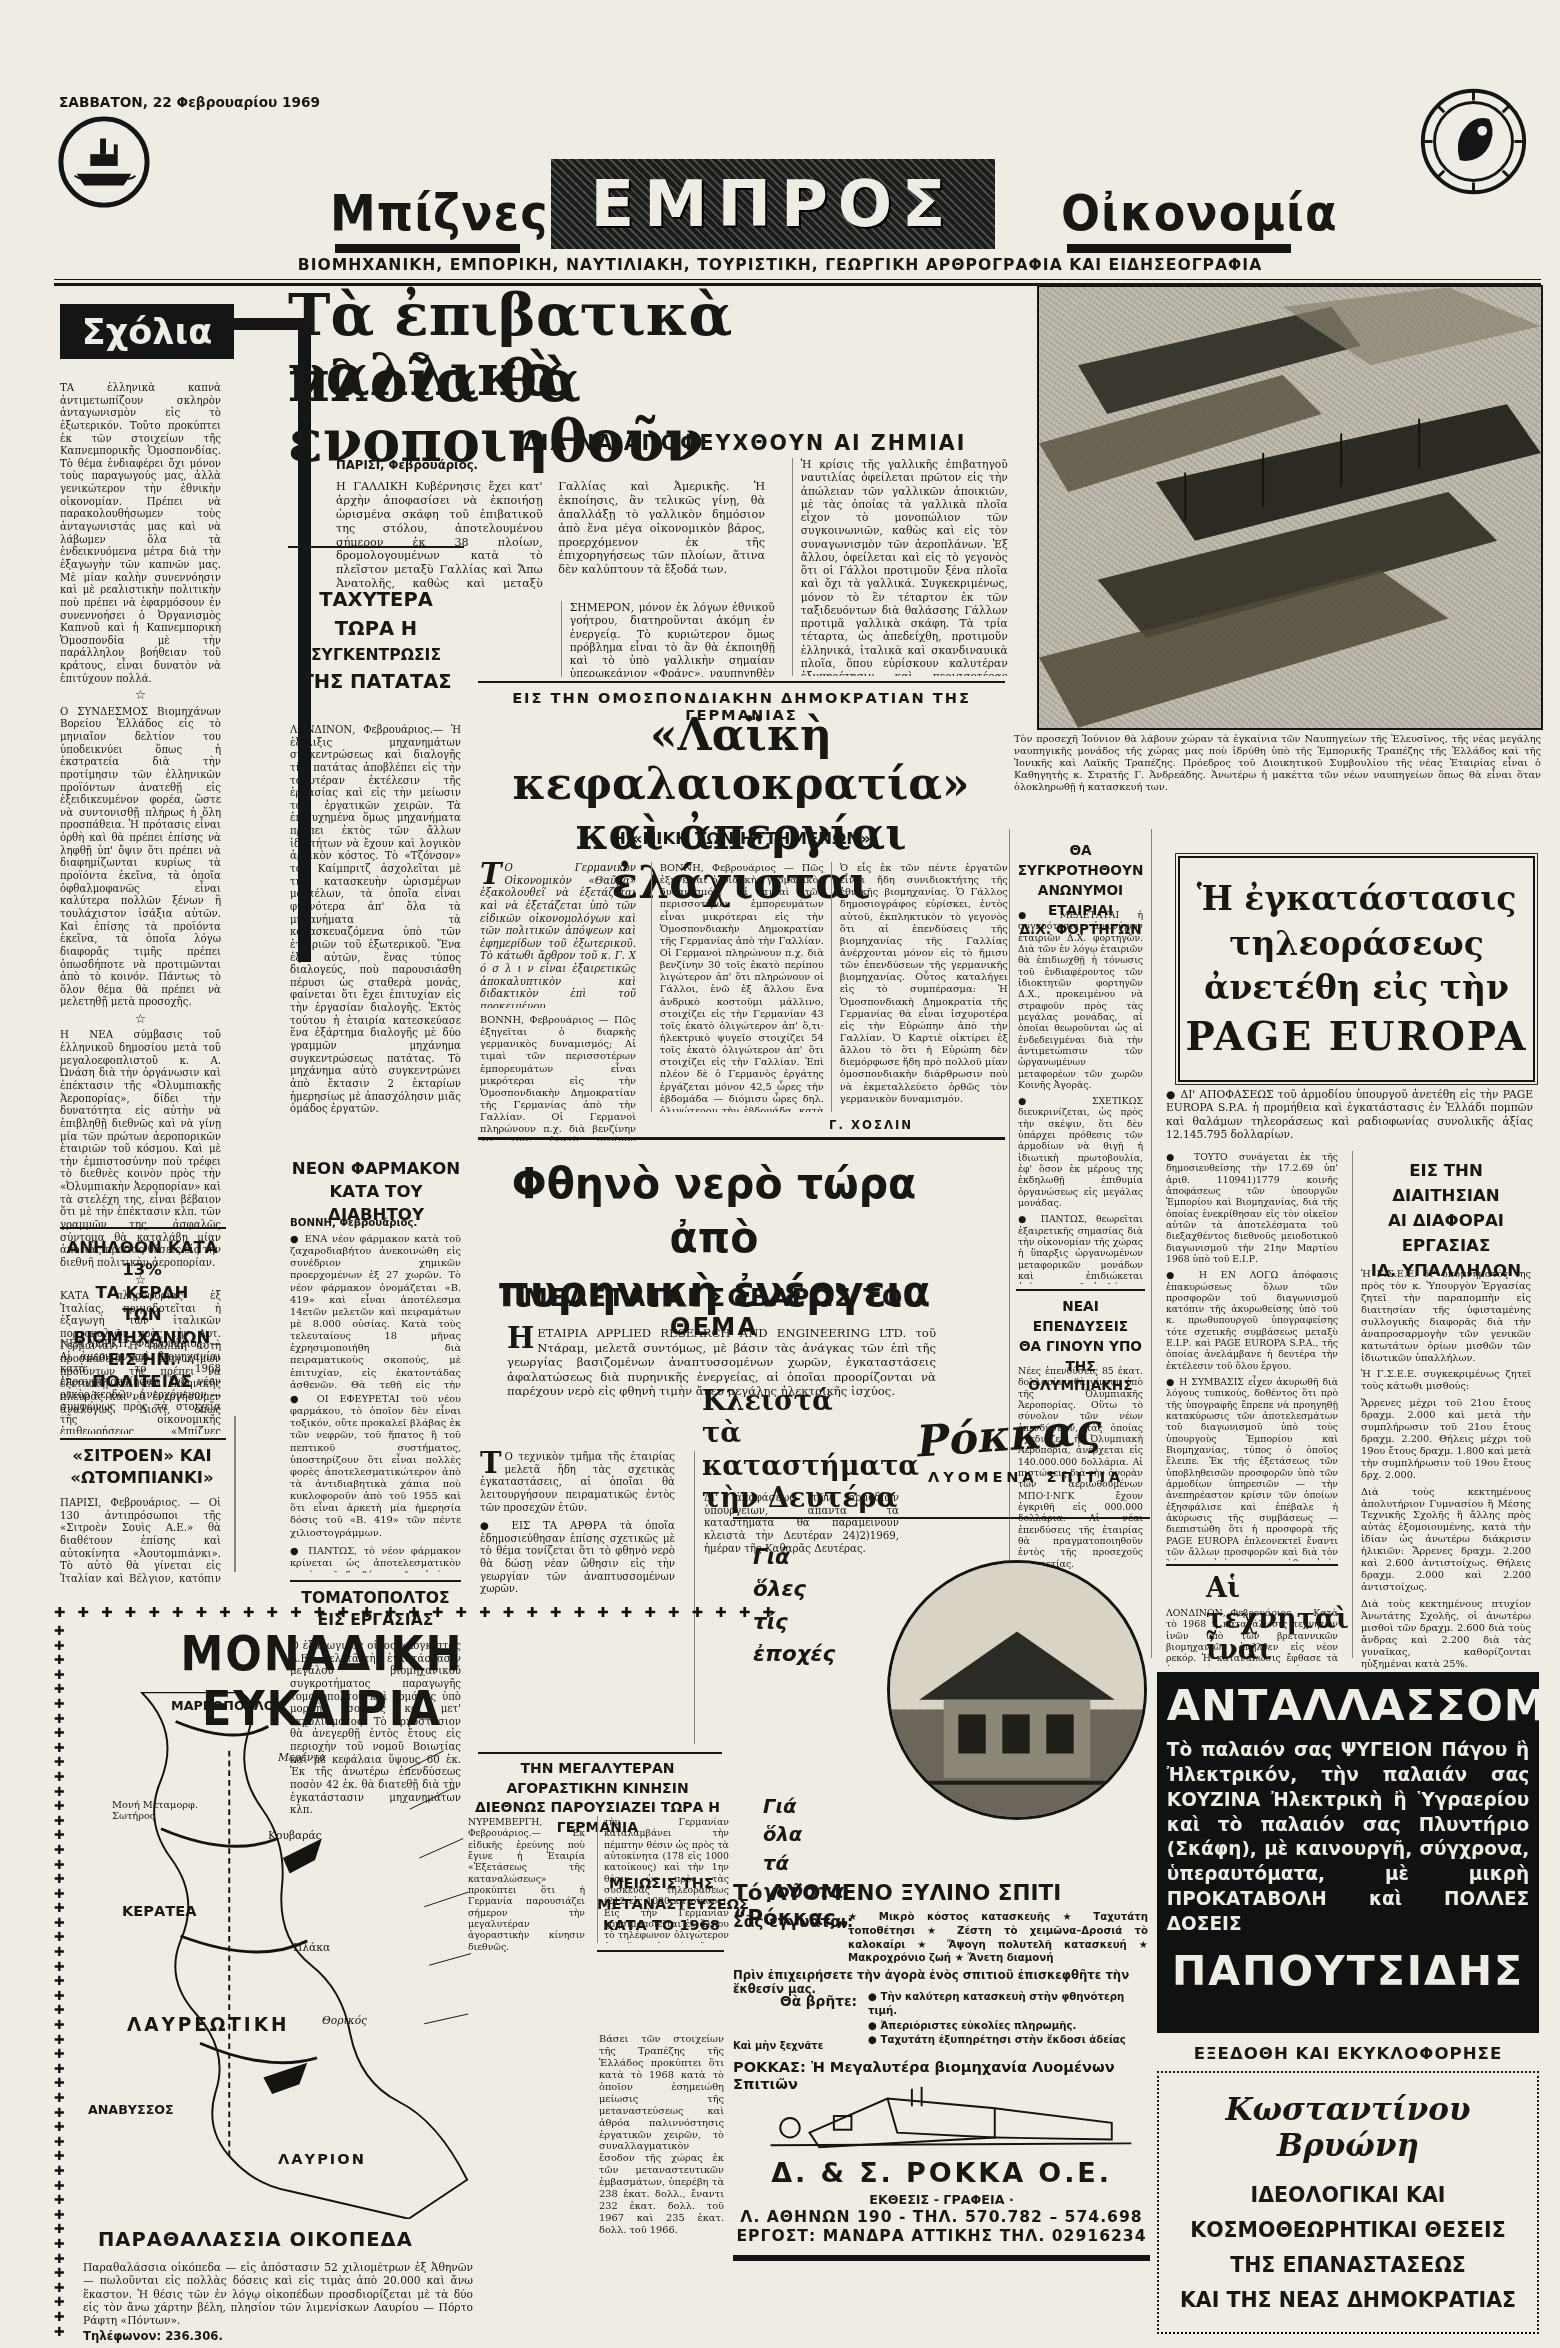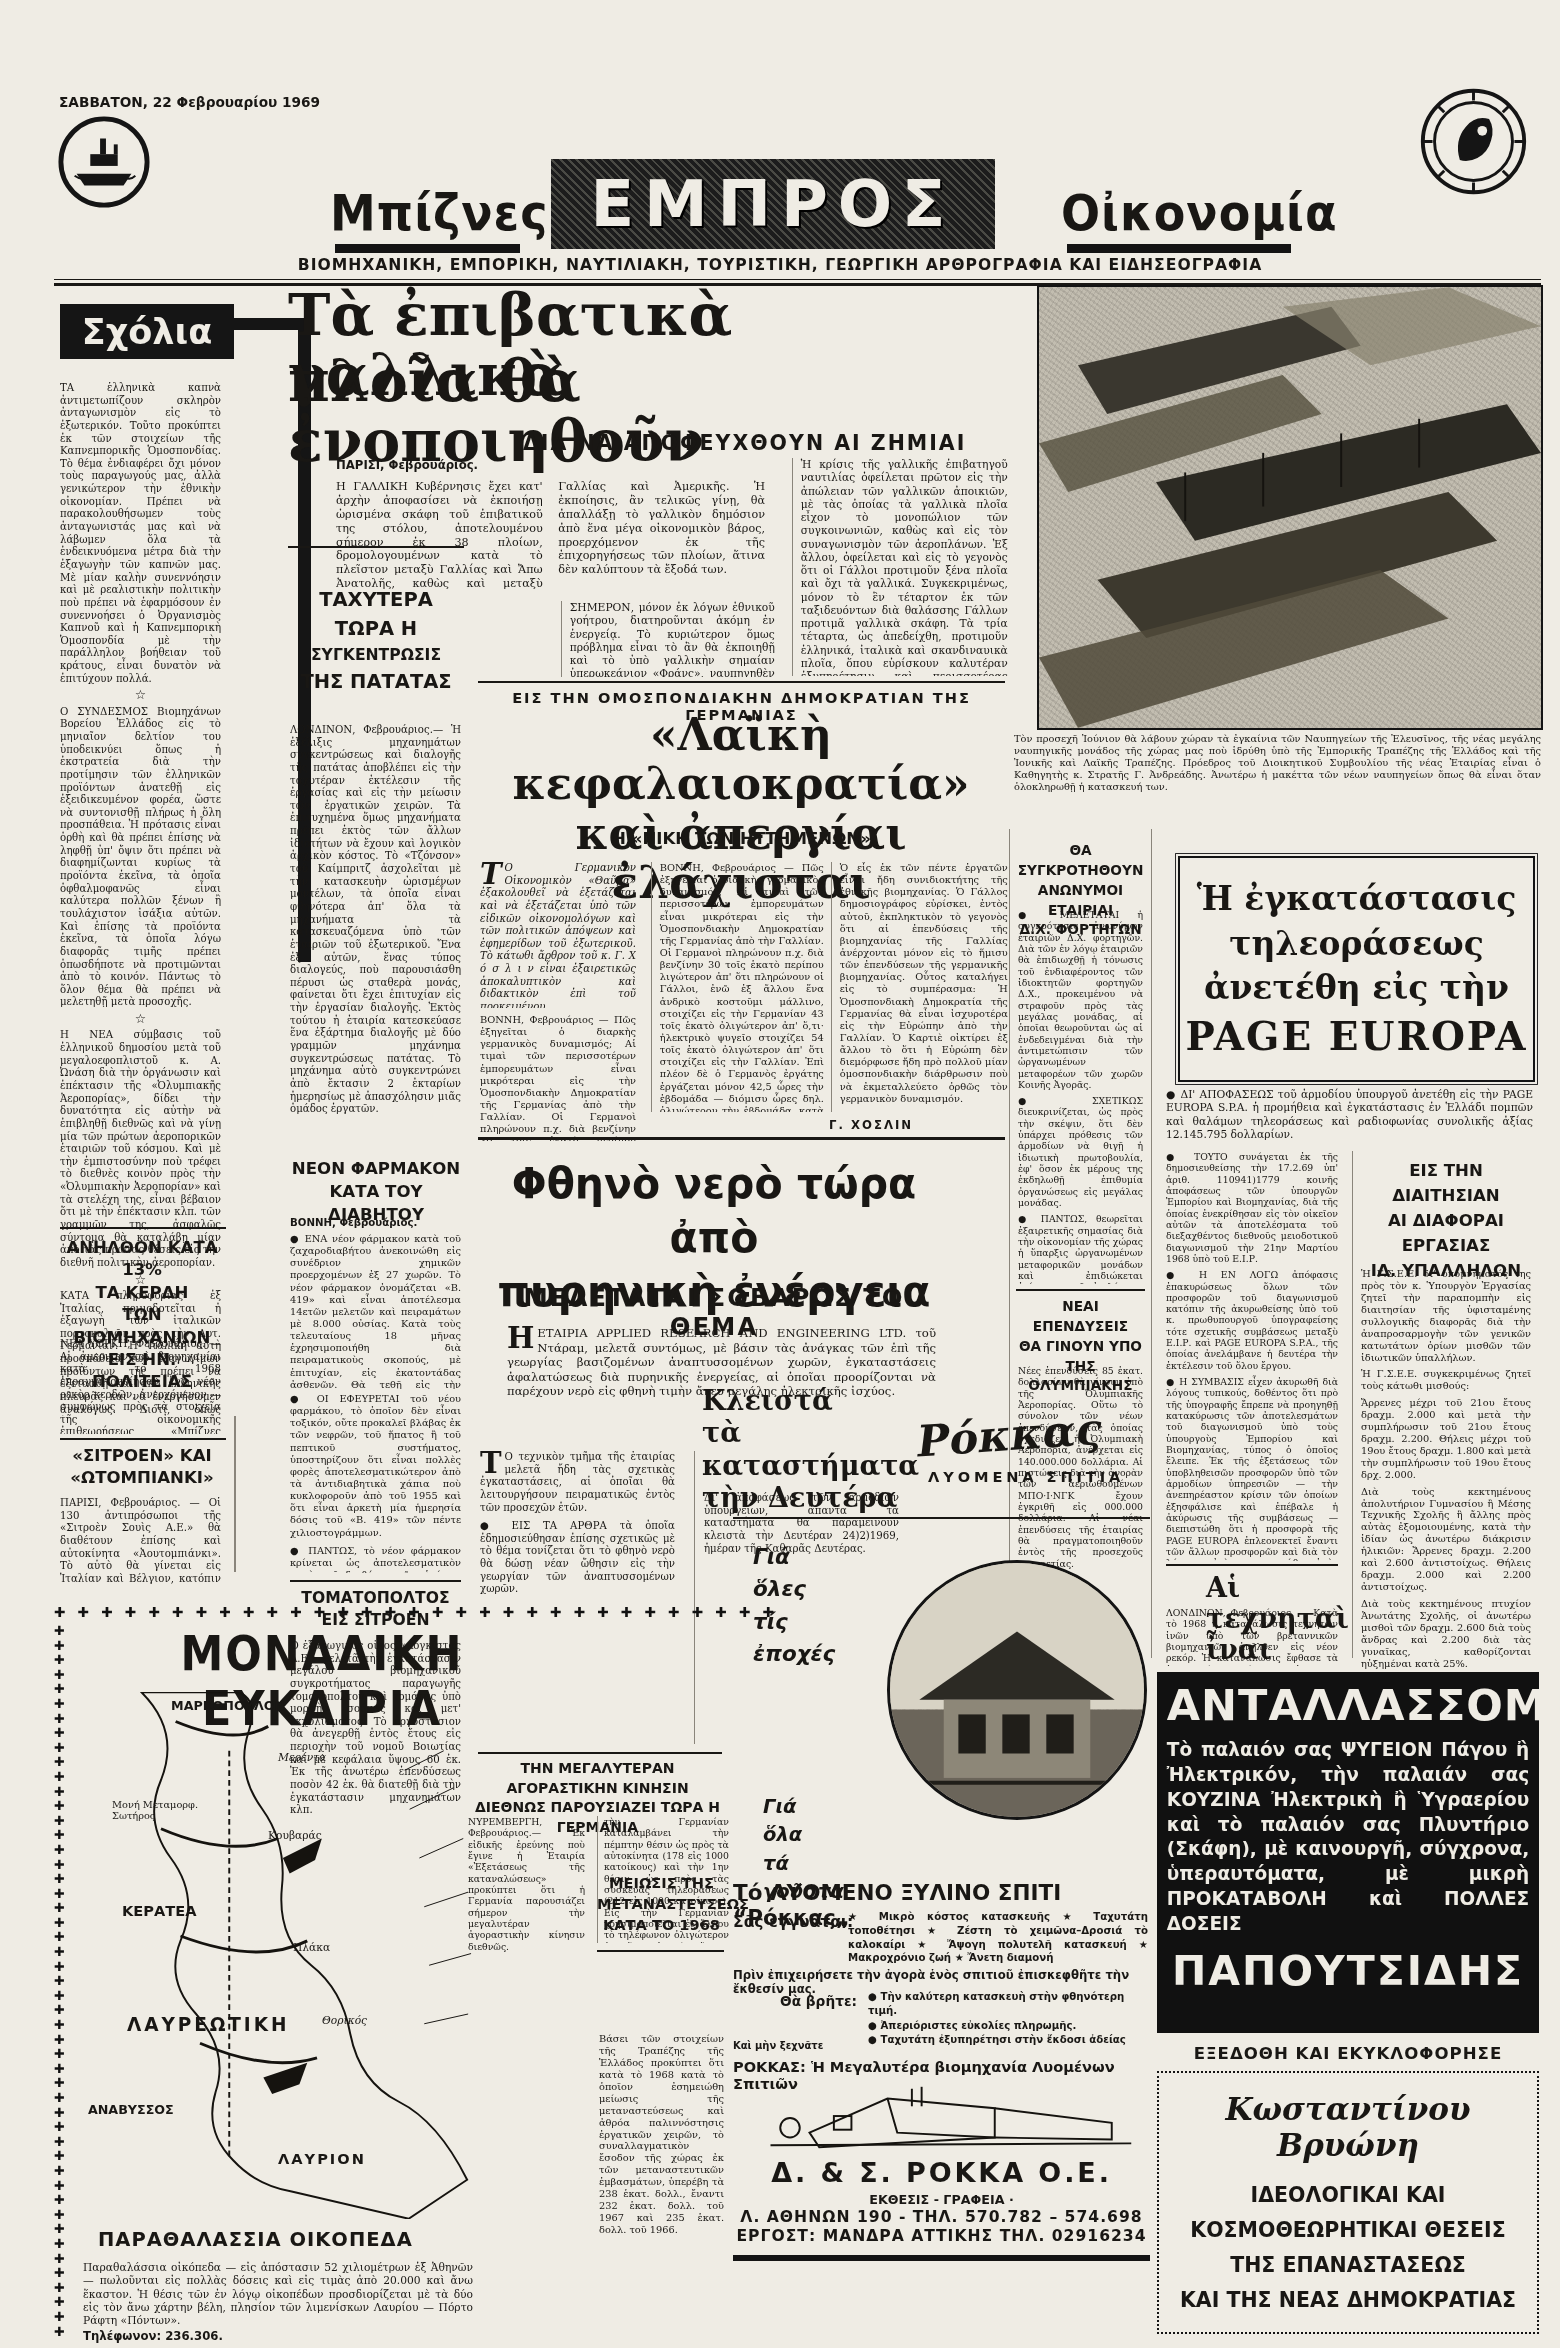--- a/index.html
+++ b/index.html
@@ -392,16 +392,16 @@
 </div>
 <div class="abs sans b ctr" style="left:733px;top:2157px;width:417px;font-size:27px;letter-spacing:2.9px;">Δ. &amp; Σ. ΡΟΚΚΑ Ο.Ε.</div>
 <div class="abs sans b ctr" style="left:733px;top:2192px;width:417px;font-size:12.7px;">ΕΚΘΕΣΙΣ - ΓΡΑΦΕΙΑ ·</div>
 <div class="abs sans b ctr" style="left:733px;top:2208px;width:417px;font-size:15.6px;letter-spacing:1px;">Λ. ΑΘΗΝΩΝ 190 - ΤΗΛ. 570.782 – 574.698</div>
 <div class="abs sans b ctr" style="left:733px;top:2227px;width:417px;font-size:15.6px;letter-spacing:1px;">ΕΡΓΟΣΤ: ΜΑΝΔΡΑ ΑΤΤΙΚΗΣ ΤΗΛ. 02916234</div>
 <div class="abs" style="left:733px;top:2255px;width:417px;height:5.9px;background:#141414;"></div>
 
 <div class="abs" style="left:290px;top:1580px;width:171px;height:2px;background:#191714;"></div>
 <div class="abs sans b ctr" style="left:290px;top:1588px;width:171px;font-size:15.6px;line-height:1.4;">
   <div>ΤΟΜΑΤΟΠΟΛΤΟΣ</div>
-  <div>ΕΙΣ ΣΙΤΡΟΕΝ</div>
+  <div>ΕΙΣ ΕΡΓΑΣΙΑΣ</div>
 </div>
 <div class="abs body-txt" style="left:290px;top:1640px;width:171px;height:215px;font-size:10.2px;">Ὁ ἐξαγωγικὸς οἶκος «Λογκίστας Α.Ε.» μελετᾶ τὴν ἐγκατάστασιν μεγάλου βιομηχανικοῦ συγκροτήματος παραγωγῆς τοματοπολτοῦ καὶ τομάτας ὑπὸ μορφὴν σούπας καὶ μετ' ἐκχυλίσματος. Τὸ ἐργοστάσιον θὰ ἀνεγερθῇ ἐντὸς ἔτους εἰς περιοχὴν τοῦ νομοῦ Βοιωτίας καὶ μὲ κεφάλαια ὕψους 60 ἑκ. Ἐκ τῆς ἀνωτέρω ἐπενδύσεως ποσὸν 42 ἑκ. θὰ διατεθῇ διὰ τὴν ἐγκατάστασιν μηχανημάτων κλπ.</div>
 
 
 </body></html>

